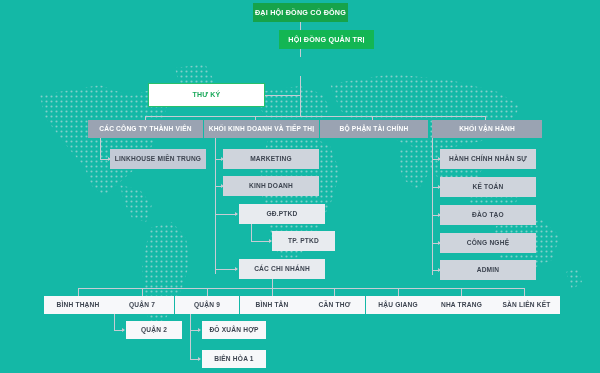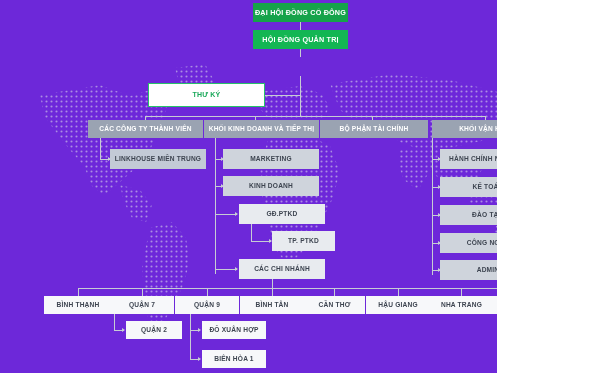--- a/index.html
+++ b/index.html
@@ -4,41 +4,41 @@
 <style>
   html,body{margin:0;padding:0;}
   body{
     width:600px;height:373px;
     background:#ffffff;
     font-family:"Liberation Sans","DejaVu Sans",sans-serif;
     overflow:hidden;
   }
   #chart{
     position:relative;
-    width:497px;height:373px;
-    background:#6d28d9;
+    width:600px;height:373px;
+    background:#14b8a6;
     overflow:hidden;
   }
   
   #worldmap{
     position:absolute;left:0;top:0;width:600px;height:373px;
     opacity:.55;pointer-events:none;
   }
   .box{
     position:absolute;
     box-sizing:border-box;
     display:flex;align-items:center;justify-content:center;
     text-align:center;
     letter-spacing:.2px;
     line-height:1.1;
     z-index:3;
   }
   
   .green-dark{background:#16a34a;color:#fff;font-size:7.2px;font-weight:700;}
-  .green-mid {background:#13b653;color:#fff;font-size:7.2px;font-weight:700;}
+  .green-mid {background:#13b653;color:#fff;font-size:7.2px;font-weight:700;margin-left:26px;}
   .green-lite{background:#12d35c;color:#fff;font-size:7.2px;font-weight:700;}
   .green-out {background:#ffffff;border:1px solid #27c06a;color:#1aa85a;font-size:7px;font-weight:700;}
   .slate     {background:#9aa3b2;color:#ffffff;font-size:6.6px;font-weight:700;}
   .slate-l   {background:#c3cad6;color:#3d4450;font-size:6.6px;font-weight:700;}
   .grey      {background:#cfd4dc;color:#3d4450;font-size:6.6px;font-weight:700;}
   .grey-pale {background:#e8ebef;color:#3d4450;font-size:6.6px;font-weight:700;}
   .white-box {background:#f7f8fa;color:#3d4450;font-size:6.6px;font-weight:700;}
   
   .ln{position:absolute;background:#c7ccd4;z-index:1;}
   .lnv{width:1px;}

